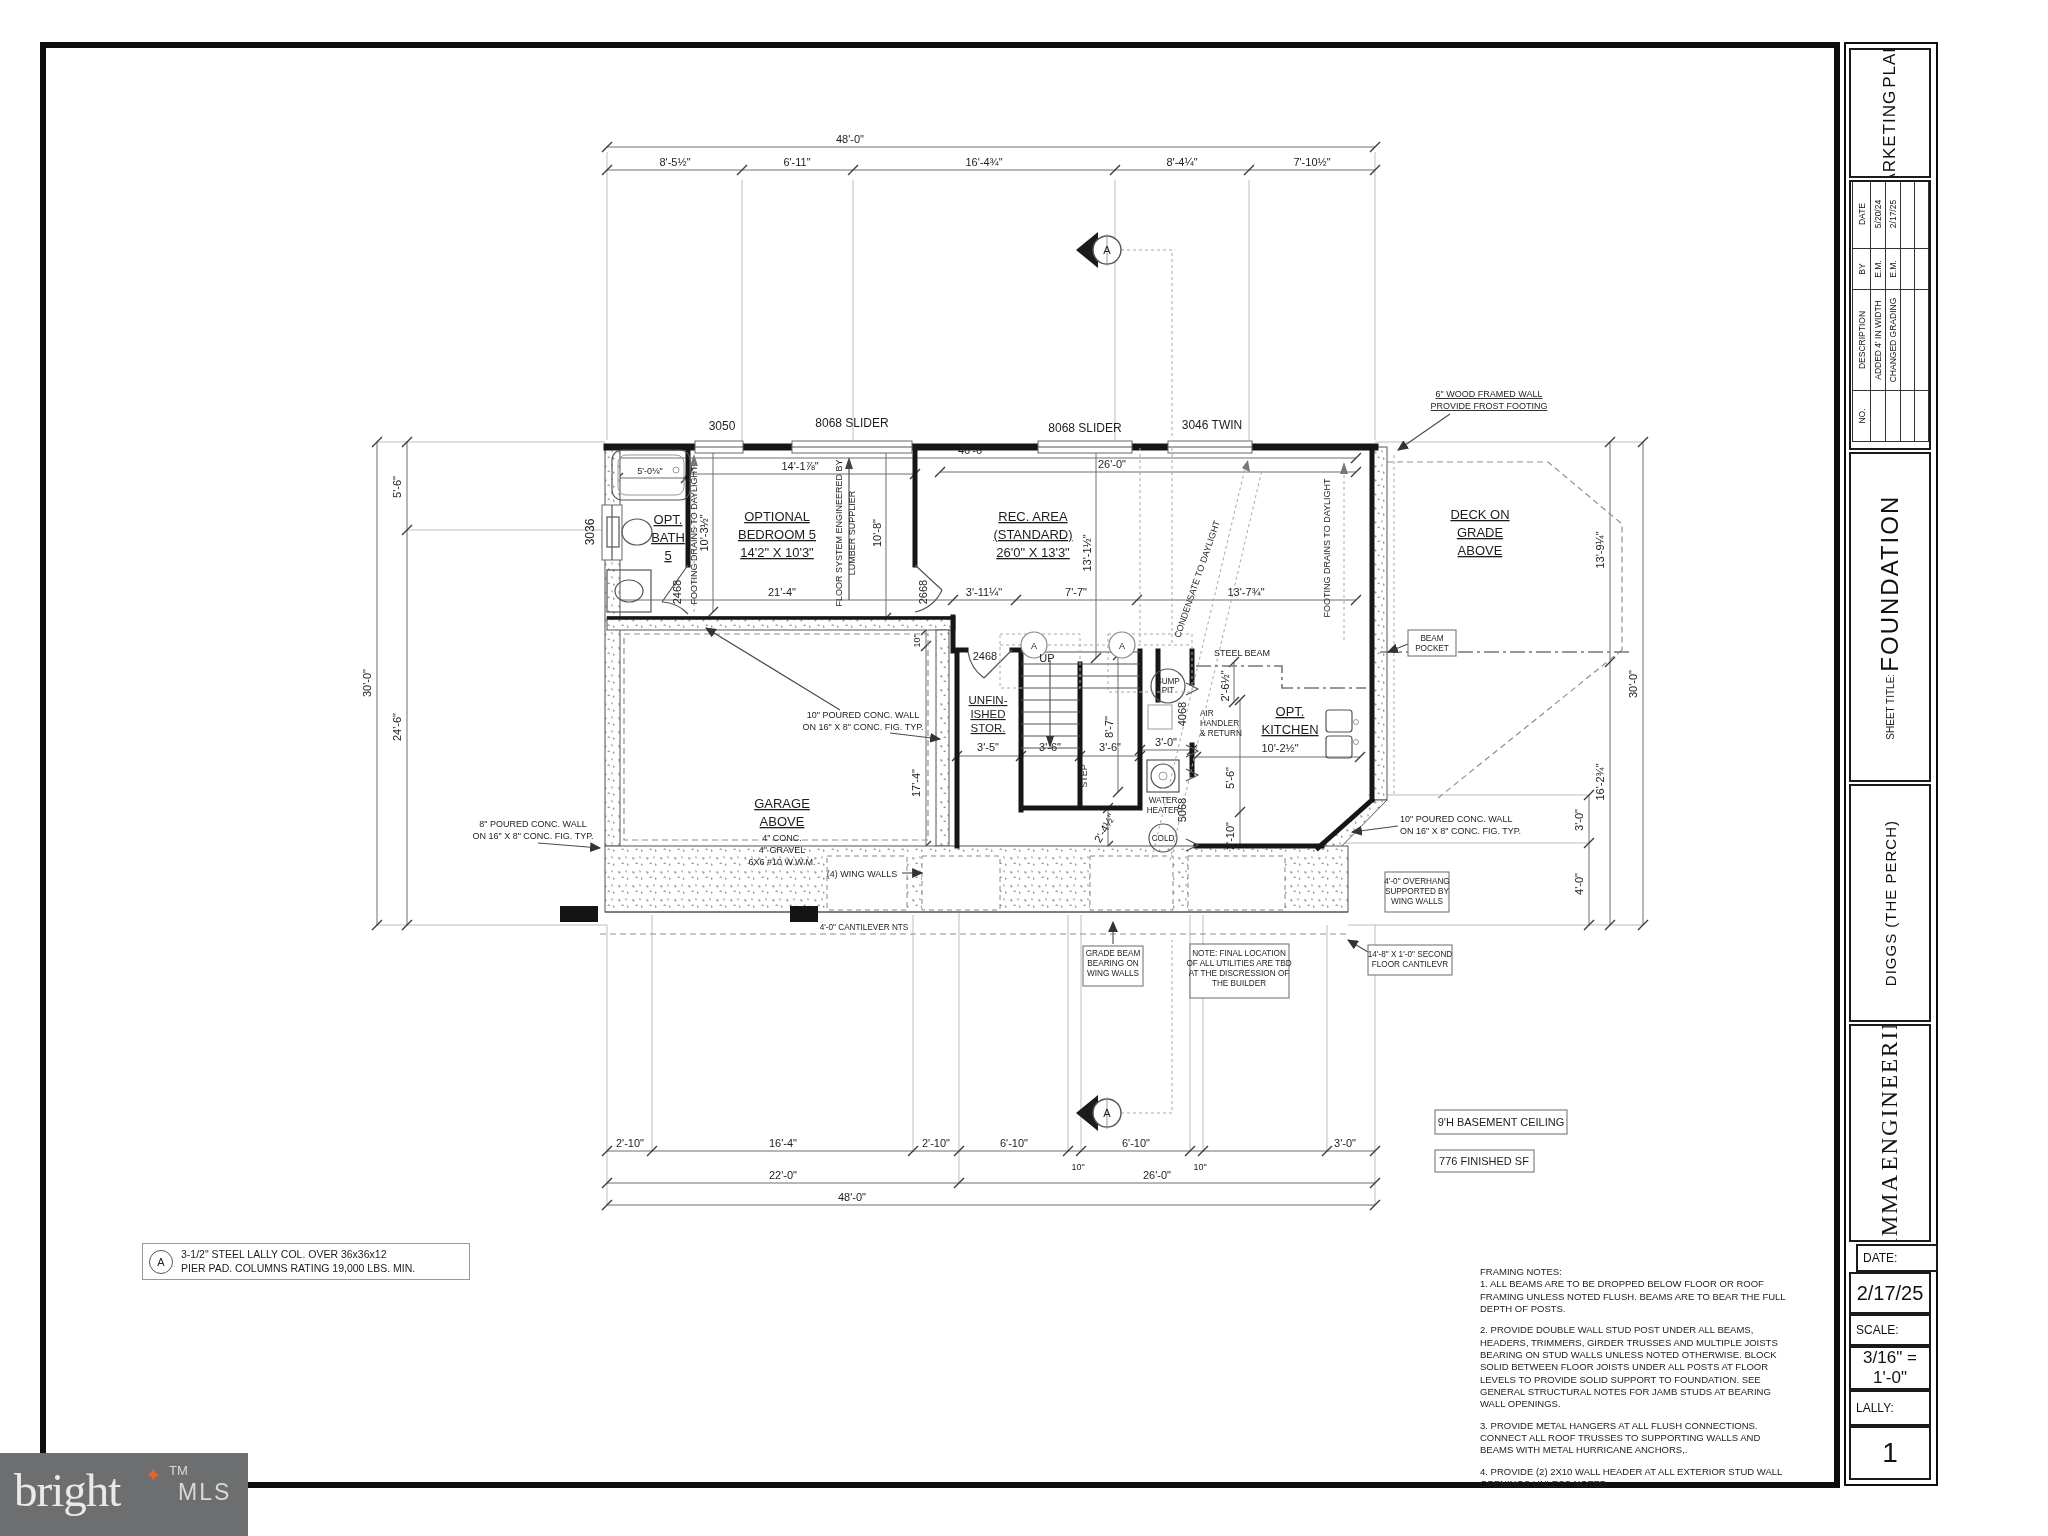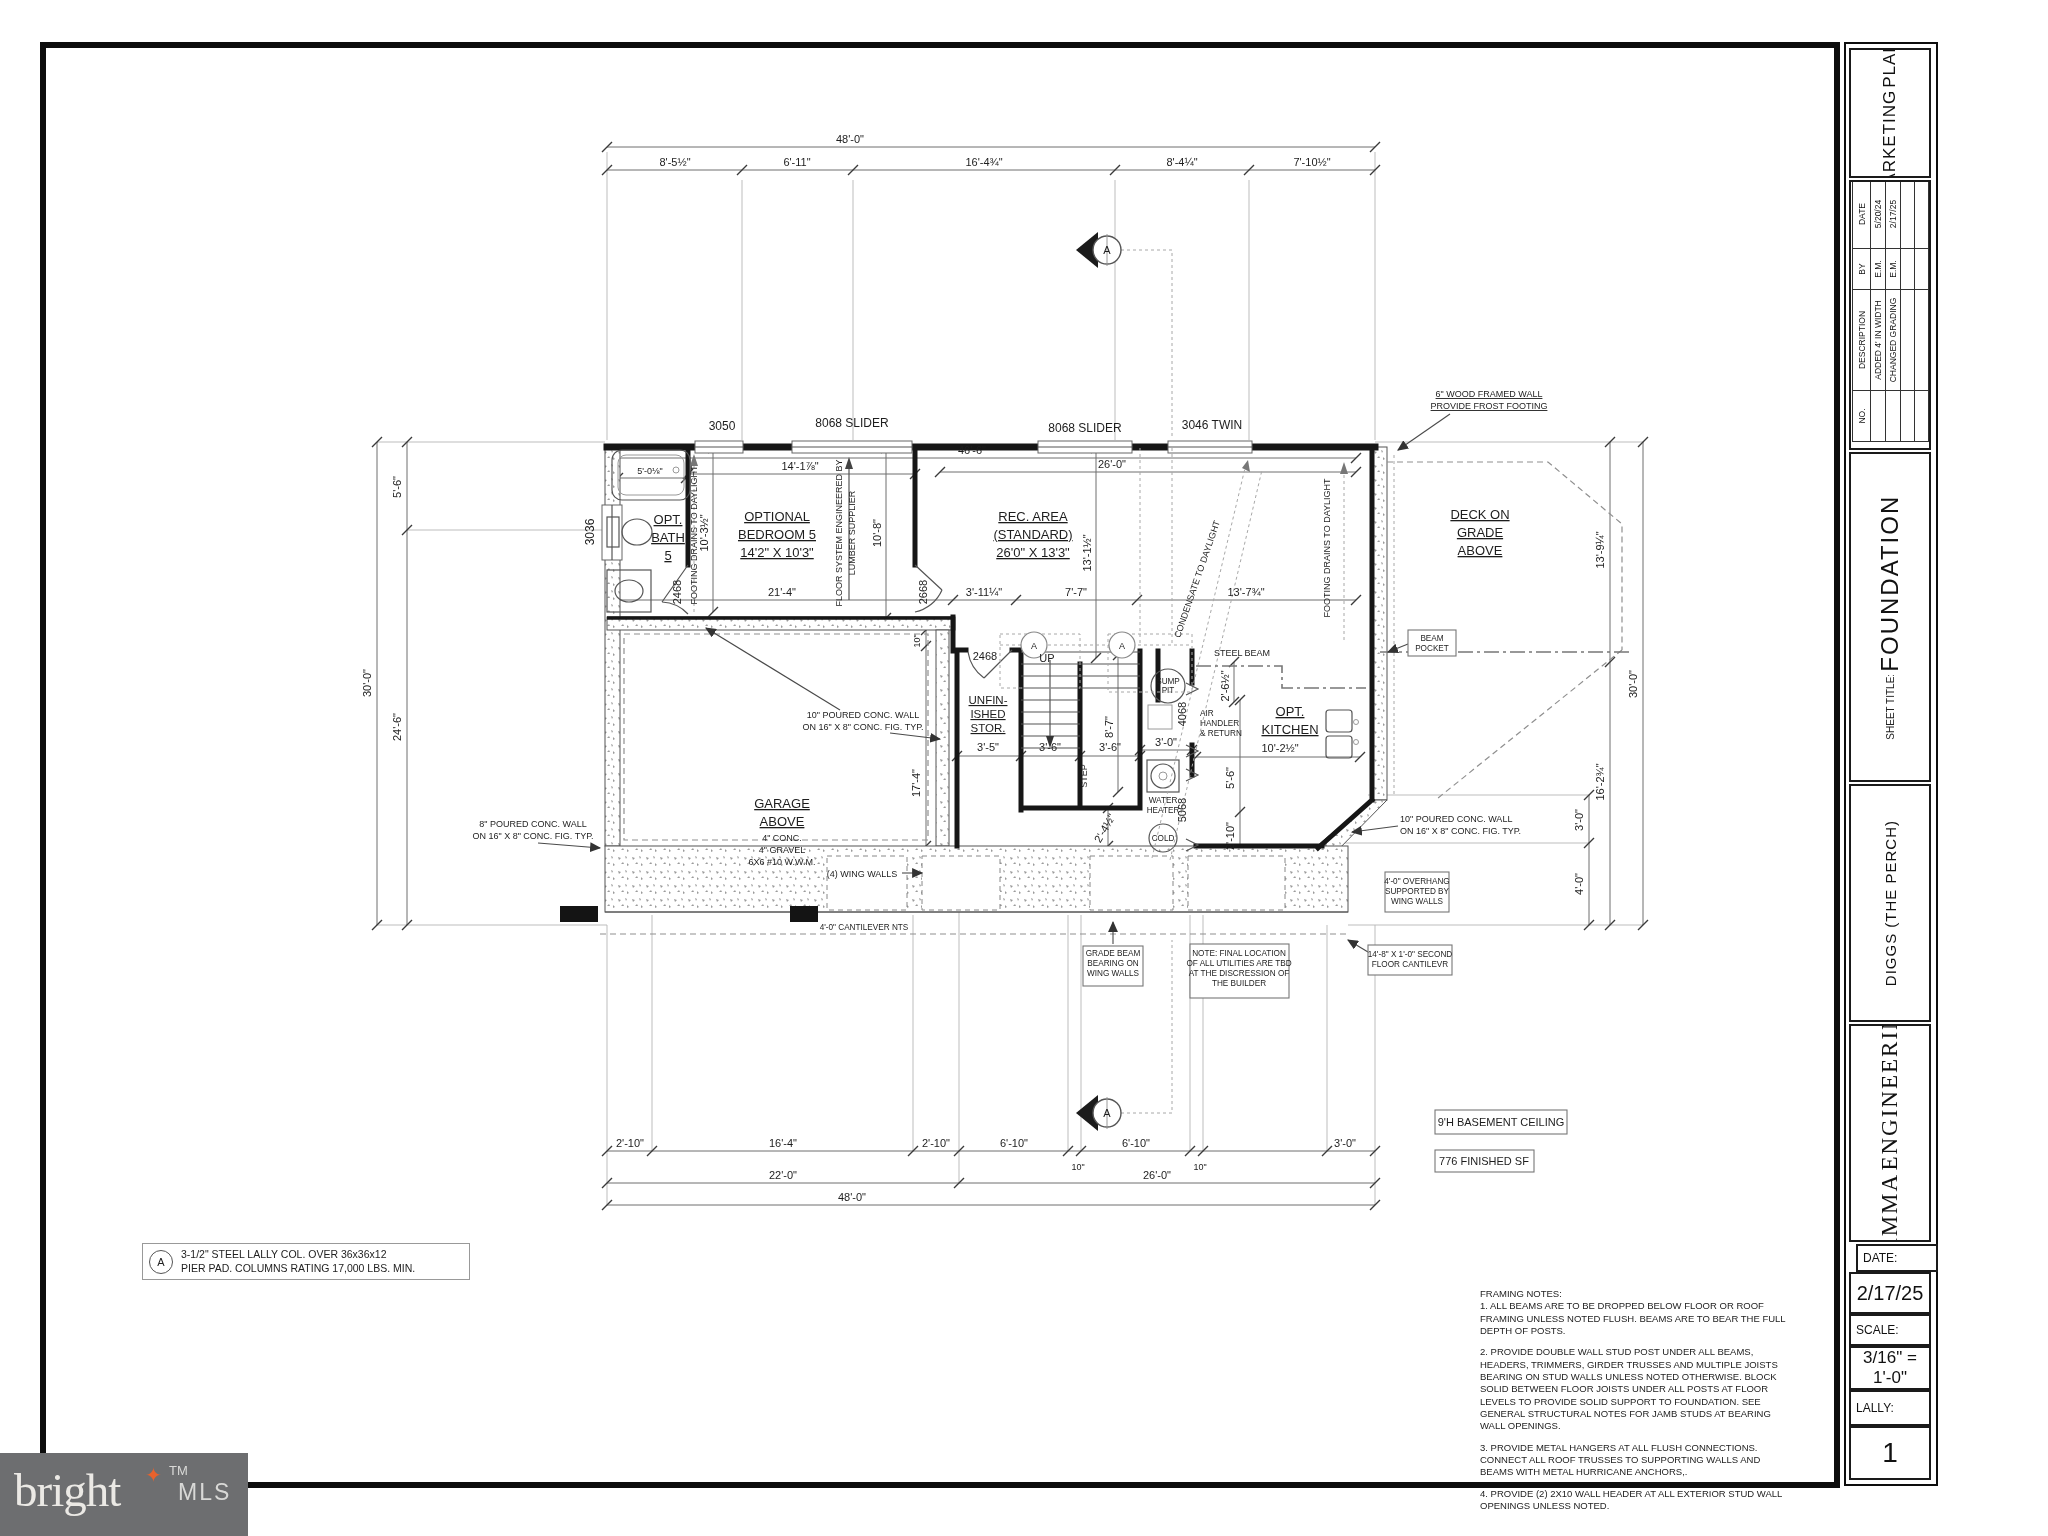--- a/index.html
+++ b/index.html
@@ -453,26 +453,26 @@
     </div>
   <div class="tbox" style="top:1382px;height:50px;">
       <div class="hval" style="font-size:28px;">1</div>
     </div>
 </div>
 
 <div class="abs" id="lally-note">
   <div class="acirc">A</div>
   <div class="ltxt">
     <div>3-1/2" STEEL LALLY COL. OVER 36x36x12</div>
-    <div>PIER PAD. COLUMNS RATING 17,000 LBS. MIN.</div>
+    <div>PIER PAD. COLUMNS RATING 19,000 LBS. MIN.</div>
   </div>
 </div>
 
 <div class="abs" id="framing-notes">
-  <p style="margin-bottom:0;margin-top:22px;">FRAMING NOTES:</p>
+  <p style="margin-bottom:0;">FRAMING NOTES:</p>
   <p>1. ALL BEAMS ARE TO BE DROPPED BELOW FLOOR OR ROOF FRAMING UNLESS NOTED FLUSH. BEAMS ARE TO BEAR THE FULL DEPTH OF POSTS.</p>
   <p>2. PROVIDE DOUBLE WALL STUD POST UNDER ALL BEAMS, HEADERS, TRIMMERS, GIRDER TRUSSES AND MULTIPLE JOISTS BEARING ON STUD WALLS UNLESS NOTED OTHERWISE. BLOCK SOLID BETWEEN FLOOR JOISTS UNDER ALL POSTS AT FLOOR LEVELS TO PROVIDE SOLID SUPPORT TO FOUNDATION. SEE GENERAL STRUCTURAL NOTES FOR JAMB STUDS AT BEARING WALL OPENINGS.</p>
   <p>3. PROVIDE METAL HANGERS AT ALL FLUSH CONNECTIONS. CONNECT ALL ROOF TRUSSES TO SUPPORTING WALLS AND BEAMS WITH METAL HURRICANE ANCHORS,.</p>
   <p>4. PROVIDE (2) 2X10 WALL HEADER AT ALL EXTERIOR STUD WALL OPENINGS UNLESS NOTED.</p>
 </div>
 
 <div class="abs" id="logo">
   <span class="brand">bright</span>
   <span class="star">✦</span>
   <span class="tm">TM</span>

